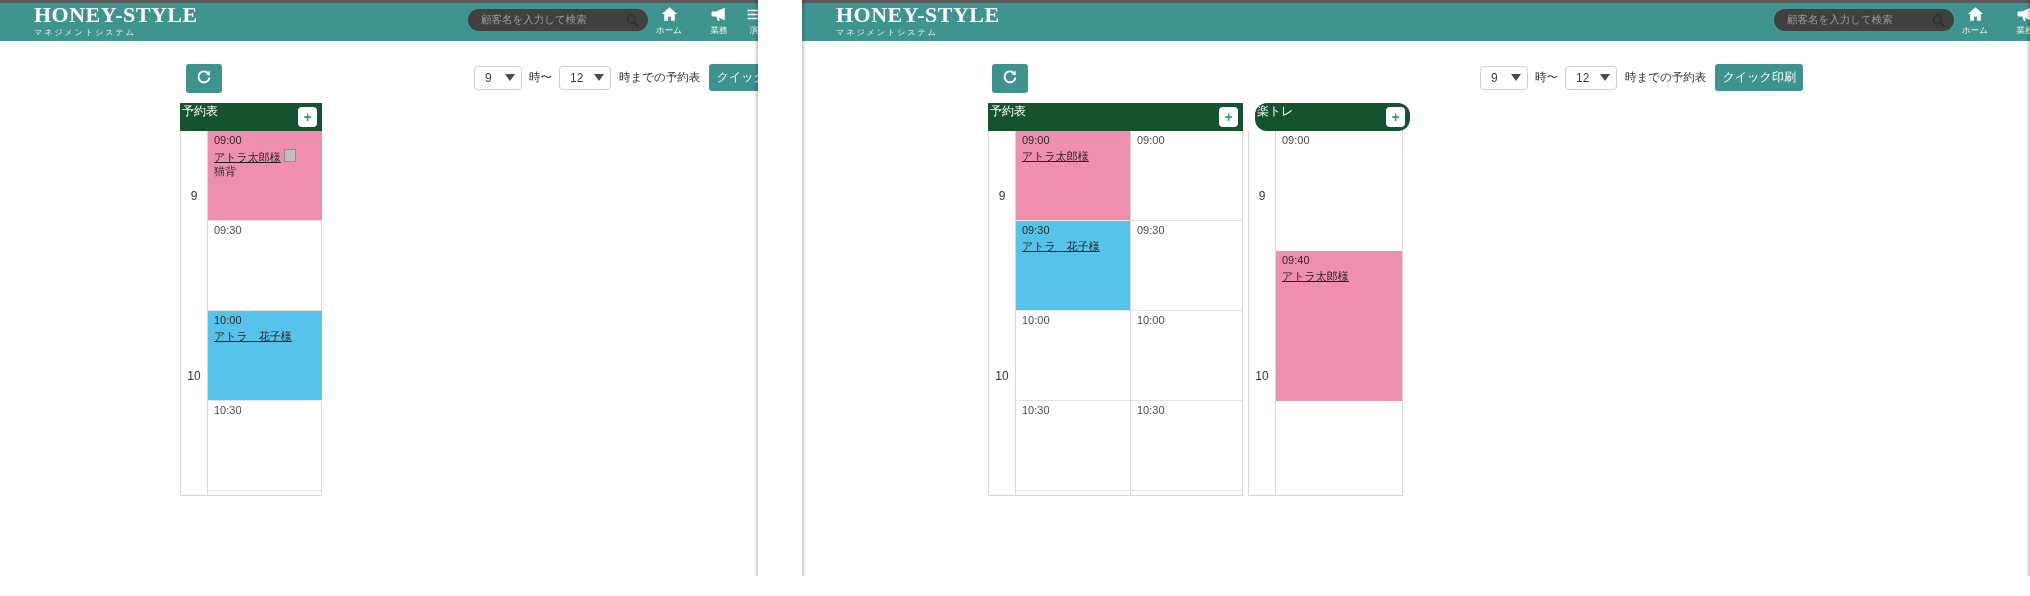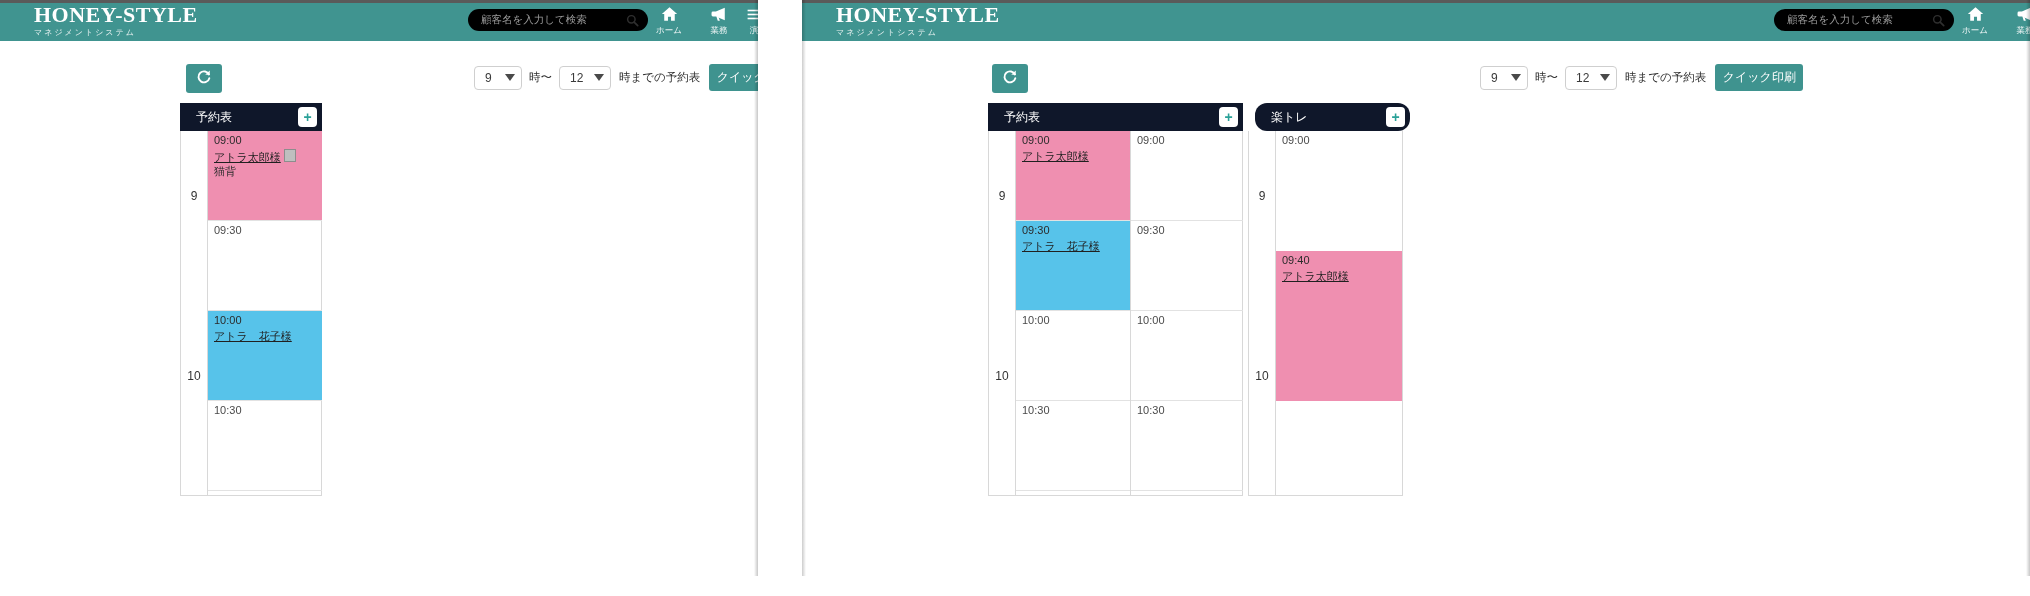--- a/index.html
+++ b/index.html
@@ -12,40 +12,40 @@
   .panel.right{left:802px;width:1228px;}
   .panel-inner{position:relative;width:100%;height:100%;overflow:hidden;}
 
   
   .topbar{position:absolute;left:0;top:0;height:41px;background:#409490;color:#fff;}
   .topbar-accentline{position:absolute;left:0;top:0;height:3px;width:100%;background:#5a5a5a;}
   .brand{position:absolute;left:34px;top:4px;line-height:1;}
   .brand-main{font-family:"Liberation Serif","DejaVu Serif",serif;font-size:22px;letter-spacing:.5px;color:#ffffff;font-weight:700;white-space:nowrap;}
   .brand-sub{font-size:8px;letter-spacing:2px;color:#e4f0ef;margin-top:3px;white-space:nowrap;}
 
-  .searchbox{position:absolute;top:9px;height:22px;background:#000000;border-radius:12px;font-family:Liberation Serif, serif;}
+  .searchbox{position:absolute;top:9px;height:22px;background:#404040;border-radius:12px;font-family:Liberation Serif, serif;}
   .search-ph{position:absolute;left:13px;top:4px;font-size:10.5px;color:#9b9b9b;white-space:nowrap;}
   .search-ico{position:absolute;right:9px;top:4px;width:13px;height:13px;}
 
   .navitem{position:absolute;top:5px;width:46px;text-align:center;color:#fff;}
   .navitem .ico{height:18px;display:flex;align-items:center;justify-content:center;}
   .navitem .lbl{font-size:8.5px;margin-top:2px;white-space:nowrap;color:#f2f8f8;}
 
   
   .reloadbtn{position:absolute;background:#3f938f;border-radius:3px;display:flex;align-items:center;justify-content:center;}
   .toolrow{position:absolute;display:flex;align-items:center;gap:0;}
   .sel{height:24px;border:1px solid #cfcfcf;border-radius:4px;background:#fff;display:flex;align-items:center;justify-content:space-between;padding:0 6px 0 10px;box-sizing:border-box;}
   .sel .val{font-size:12px;color:#3a3a3a;}
   .sel .caret{width:0;height:0;border-left:5px solid transparent;border-right:5px solid transparent;border-top:7px solid #4a4a4a;margin-left:8px;}
   .tlabel{font-size:11.5px;color:#2f2f2f;white-space:nowrap;}
   .printbtn{background:#3f938f;color:#fff;border-radius:3px;display:flex;align-items:center;justify-content:center;font-size:12px;white-space:nowrap;}
 
   
   .schedwrap{position:absolute;}
-  .colhead{position:absolute;background:#0f172a;color:#fff;box-sizing:border-box;display:flex;align-items:center;padding-left:16px;}
+  .colhead{position:absolute;background:#14532d;color:#fff;box-sizing:border-box;display:flex;align-items:flex-start;padding-left:2px;}
   .colhead .ttl{font-size:12px;}
   .plus{position:absolute;right:5px;top:4px;width:19px;height:20px;background:#fff;border-radius:4px;display:flex;align-items:center;justify-content:center;color:#2aa198;font-size:14px;font-weight:700;line-height:1;}
   .grid{position:absolute;box-sizing:border-box;border:1px solid #d8d8d8;border-top:none;background:#fff;}
   .hourcol{position:absolute;left:0;top:0;box-sizing:border-box;border-right:1px solid #d8d8d8;}
   .hourlabel{position:absolute;width:100%;text-align:center;font-size:12px;color:#333;}
   .slot{position:absolute;box-sizing:border-box;border-bottom:1px solid #e2e2e2;}
   .slot .t{position:absolute;left:6px;top:3px;font-size:11px;color:#4a4a4a;}
   .vline{position:absolute;width:1px;background:#d8d8d8;top:0;}
   .appt{position:absolute;box-sizing:border-box;overflow:hidden;}
   .appt.pink{background:#ef8fb0;}

